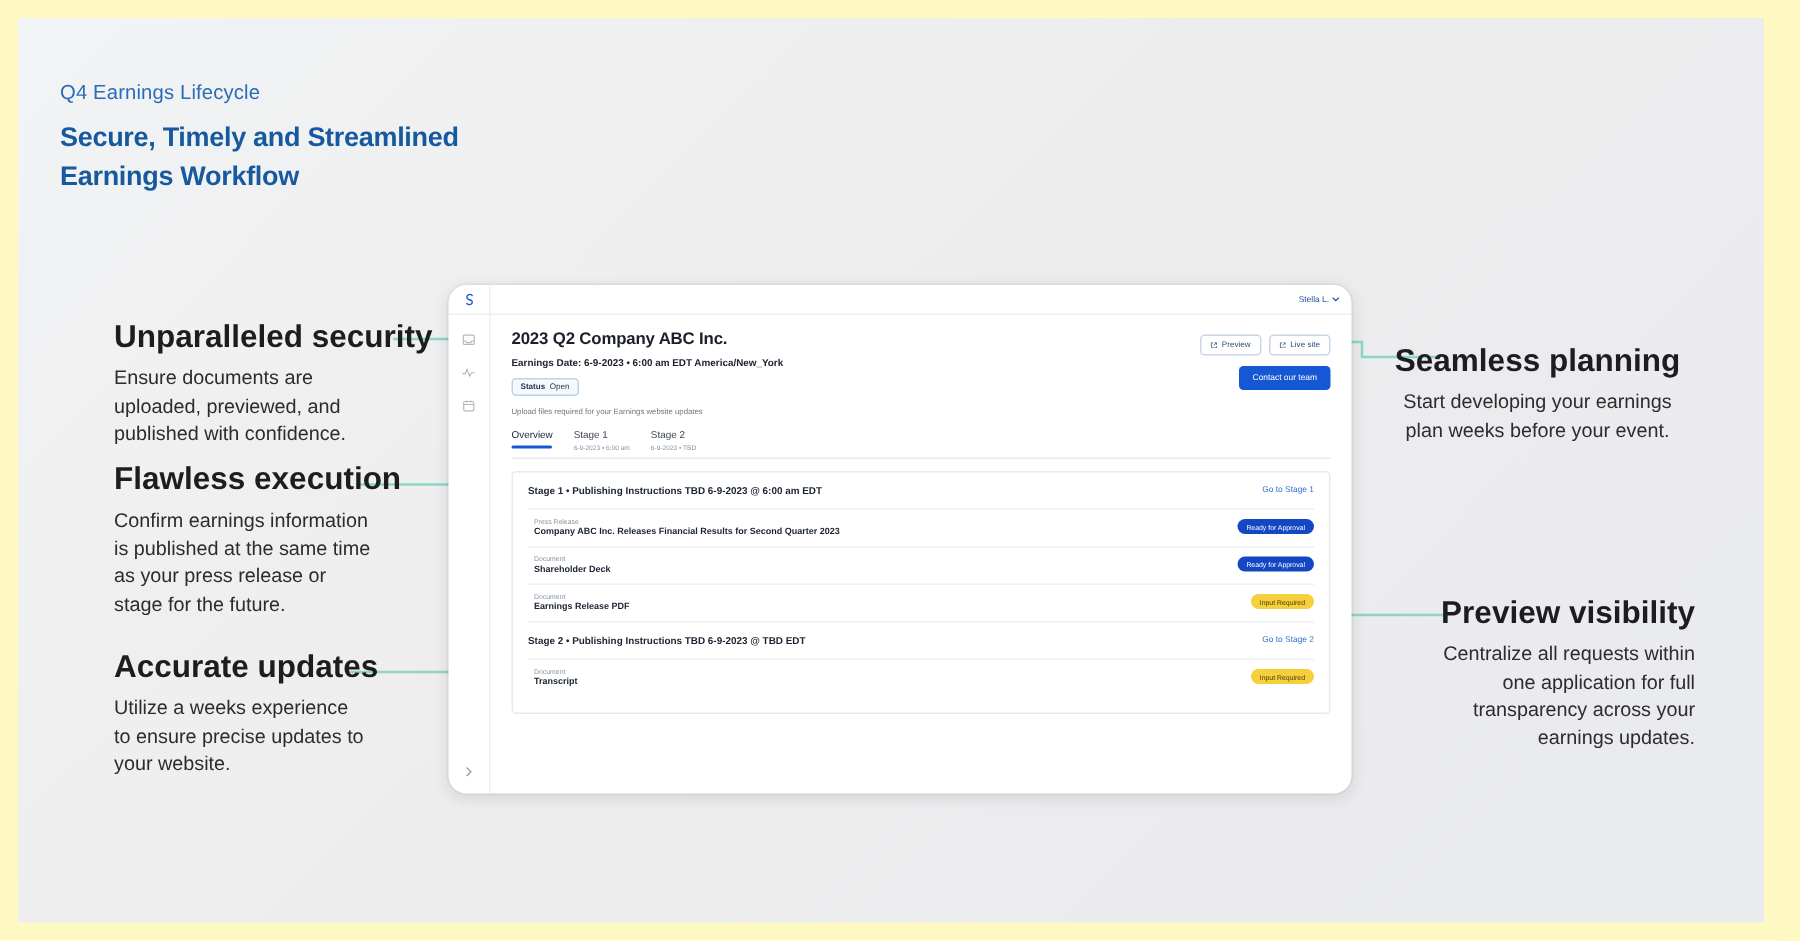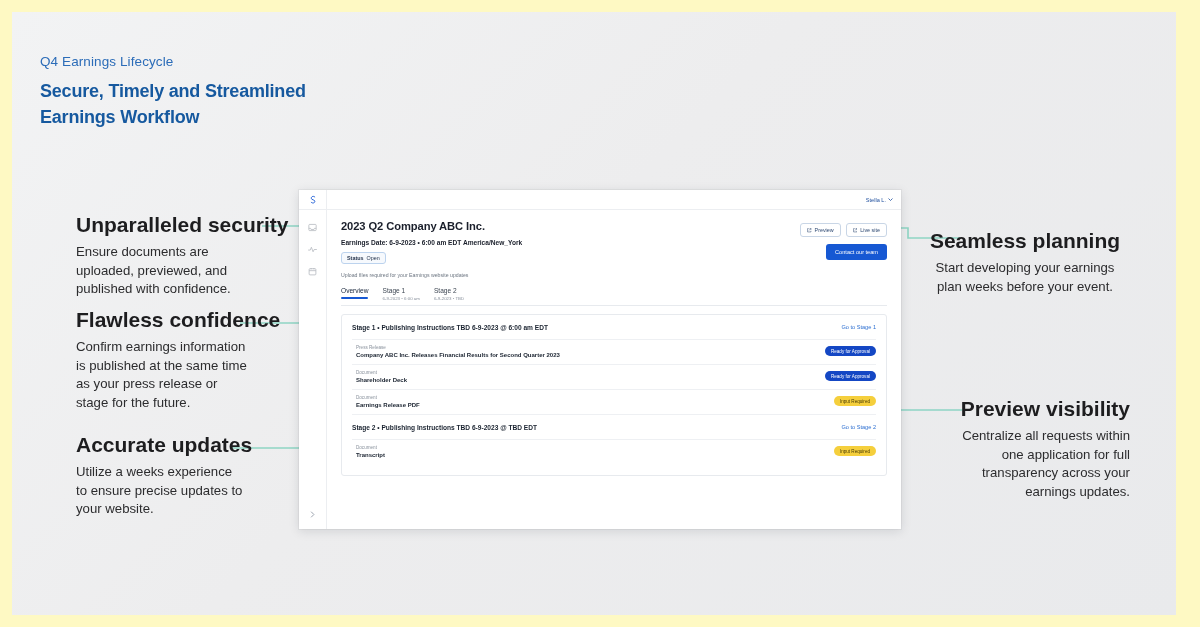--- a/index.html
+++ b/index.html
@@ -53,21 +53,21 @@
   #ann-visibility{ left: 920px; top: 399px; width: 210px; }
 
   
   #leaders { position: absolute; left: 0; top: 0; width: 1200px; height: 627px; }
 
   
   #app {
     position: absolute; left: 299px; top: 190px;
     width: 602px; height: 339px;
     background: #ffffff;
-    border-radius: 0;
+    border-radius: 12px;
     box-shadow: 0 2px 10px rgba(20,30,50,.13), 0 0 0 1px rgba(0,0,0,.04);
     overflow: hidden;
     display: flex; flex-direction: column;
   }
   #app-topbar {
     height: 20px; flex: 0 0 20px;
     border-bottom: 1px solid #eceef1;
     display: flex; align-items: center;
     padding: 0 8px 0 0;
   }
@@ -194,21 +194,21 @@
   </svg>
 
   <div class="ann" id="ann-security">
     <div class="ann-title">Unparalleled security</div>
     <div class="ann-body">Ensure documents are
 uploaded, previewed, and
 published with confidence.</div>
   </div>
 
   <div class="ann" id="ann-flawless">
-    <div class="ann-title">Flawless confidence</div>
+    <div class="ann-title">Flawless execution</div>
     <div class="ann-body">Confirm earnings information
 is published at the same time
 as your press release or
 stage for the future.</div>
   </div>
 
   <div class="ann" id="ann-accurate">
     <div class="ann-title">Accurate updates</div>
     <div class="ann-body">Utilize a weeks experience
 to ensure precise updates to

